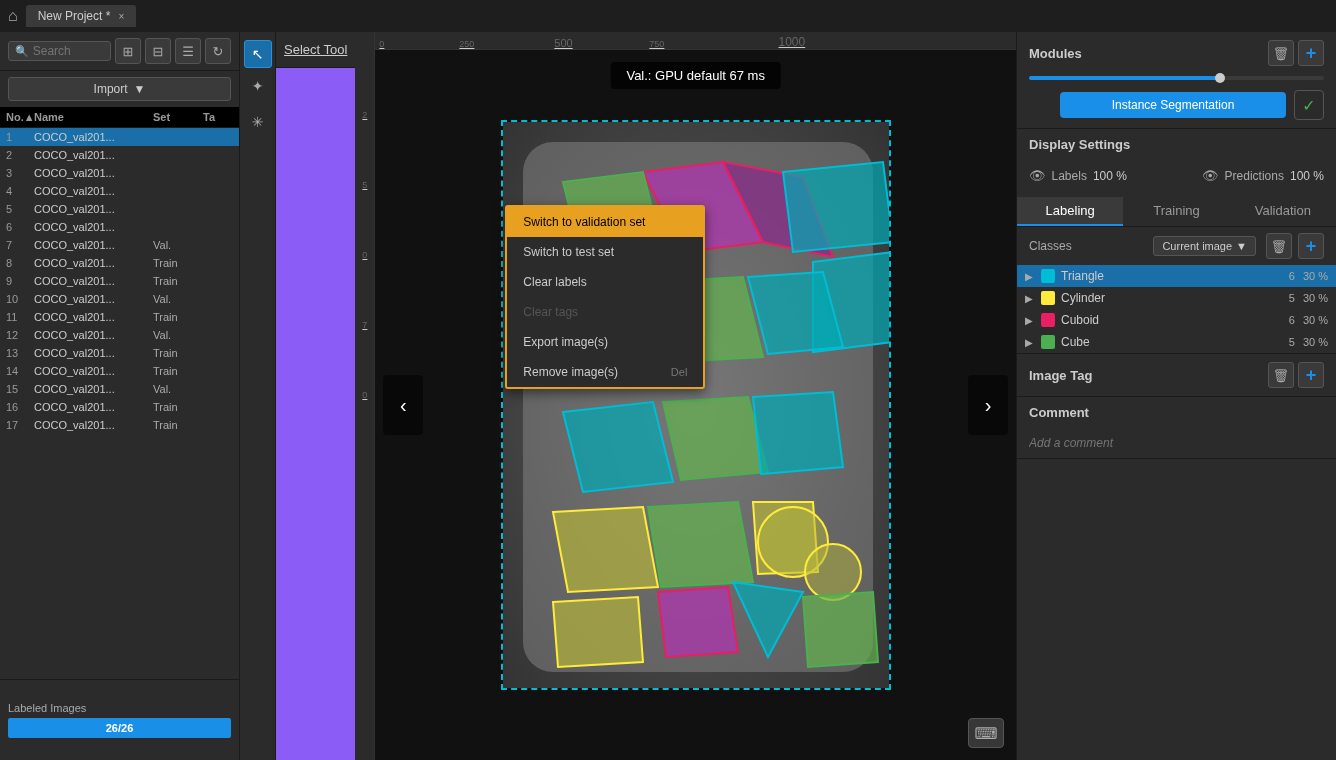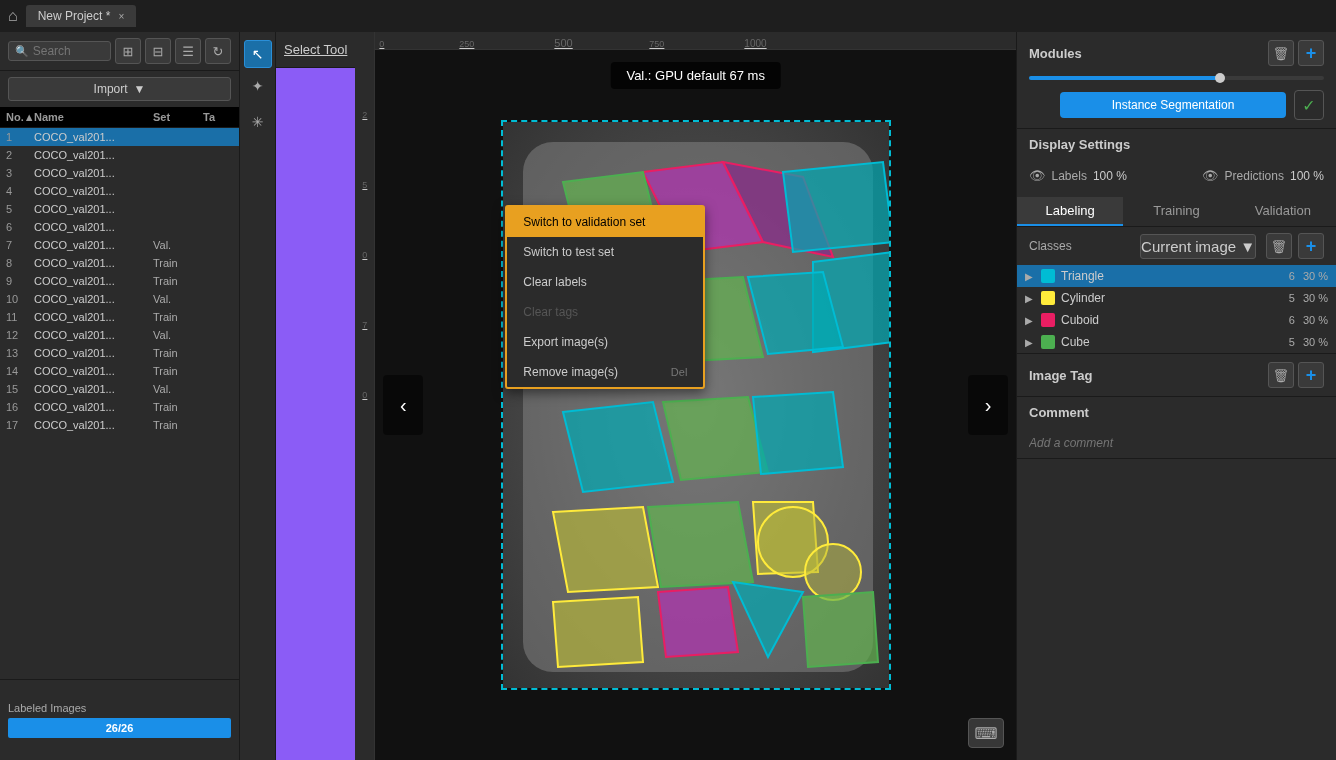--- a/index.html
+++ b/index.html
@@ -74,21 +74,21 @@
     .display-label { color: #aaa; font-size: 12px; }
     .display-pct { color: #ccc; font-size: 12px; font-weight: 500; }
     .eye-icon { color: #aaa; font-size: 13px; cursor: pointer; }
 
     .tab-row { display: flex; border-bottom: 1px solid #1a1a1a; }
     .tab { flex: 1; padding: 6px 4px; text-align: center; font-size: 13px; cursor: pointer; color: #999; border-bottom: 2px solid transparent; }
     .tab.active { color: #fff; background: #3a3a3a; border-bottom: 2px solid #1a8fe8; }
 
     .classes-row { display: flex; align-items: center; gap: 6px; padding: 6px 12px; }
     .classes-label { color: #aaa; font-size: 12px; }
-    .classes-dropdown { background: #3a3a3a; border: 1px solid #555; border-radius: 3px; color: #ccc; padding: 3px 0; font-size: 15px; cursor: pointer; display: flex; align-items: center; gap: 4px; }
+    .classes-dropdown { background: #3a3a3a; border: 1px solid #555; border-radius: 3px; color: #ccc; padding: 3px 8px; font-size: 11px; cursor: pointer; display: flex; align-items: center; gap: 4px; }
 
     .class-item { display: flex; align-items: center; padding: 4px 8px; cursor: pointer; }
     .class-item.selected { background: #1a6fa8; }
     .class-expand { width: 16px; color: #aaa; font-size: 10px; cursor: pointer; }
     .class-color { width: 14px; height: 14px; border-radius: 2px; flex-shrink: 0; }
     .class-name { flex: 1; color: #ccc; font-size: 12px; margin-left: 6px; }
     .class-count { color: #aaa; font-size: 11px; margin-right: 8px; }
     .class-pct { color: #aaa; font-size: 11px; }
     .tag-table-header { display: grid; grid-template-columns: 40px 1fr 80px; padding: 4px 12px; color: #777; font-size: 11px; }
 
@@ -295,21 +295,21 @@
           <div style="color:#666;font-size:9px;margin-top:60px;">7</div>
           <div style="color:#666;font-size:9px;margin-top:60px;">0</div>
         </div>
         <div class="canvas-inner">
           <div class="ruler-horiz">
             <div style="display:flex;align-items:flex-end;height:100%;gap:0;padding-left:4px;">
               <span style="color:#666;font-size:9px;width:80px;">0</span>
               <span style="color:#666;font-size:9px;width:95px;">250</span>
               <span style="color:#666;font-size:11px;width:95px;">500</span>
               <span style="color:#666;font-size:9px;width:95px;">750</span>
-              <span style="color:#666;font-size:10px;width:95px;">1000</span>
+              <span style="color:#666;font-size:12px;width:95px;text-align:center;">1000</span>
             </div>
           </div>
           <div class="canvas-main">
 
             <div class="status-badge">Val.:  GPU default 67 ms</div>
 
             <button class="nav-btn left">‹</button>
             <button class="nav-btn right">›</button>
 
             <div class="canvas-image">

